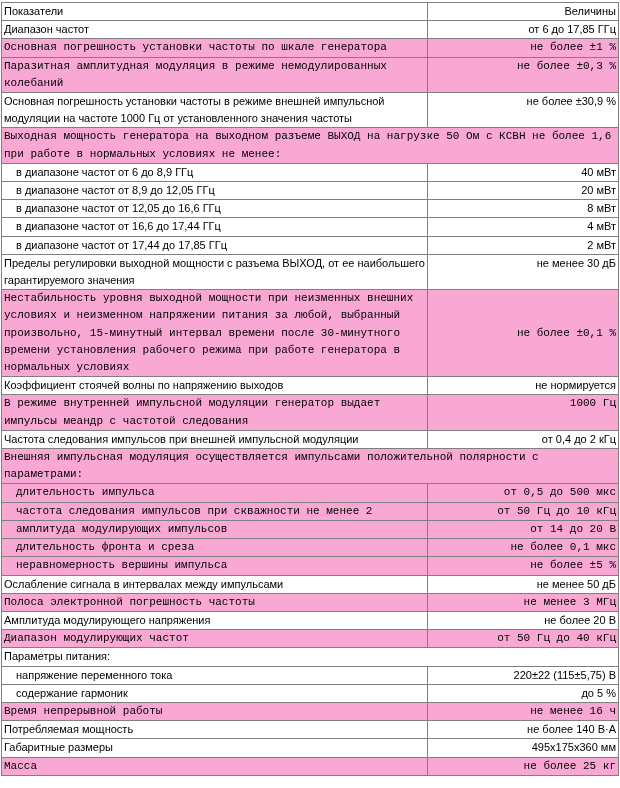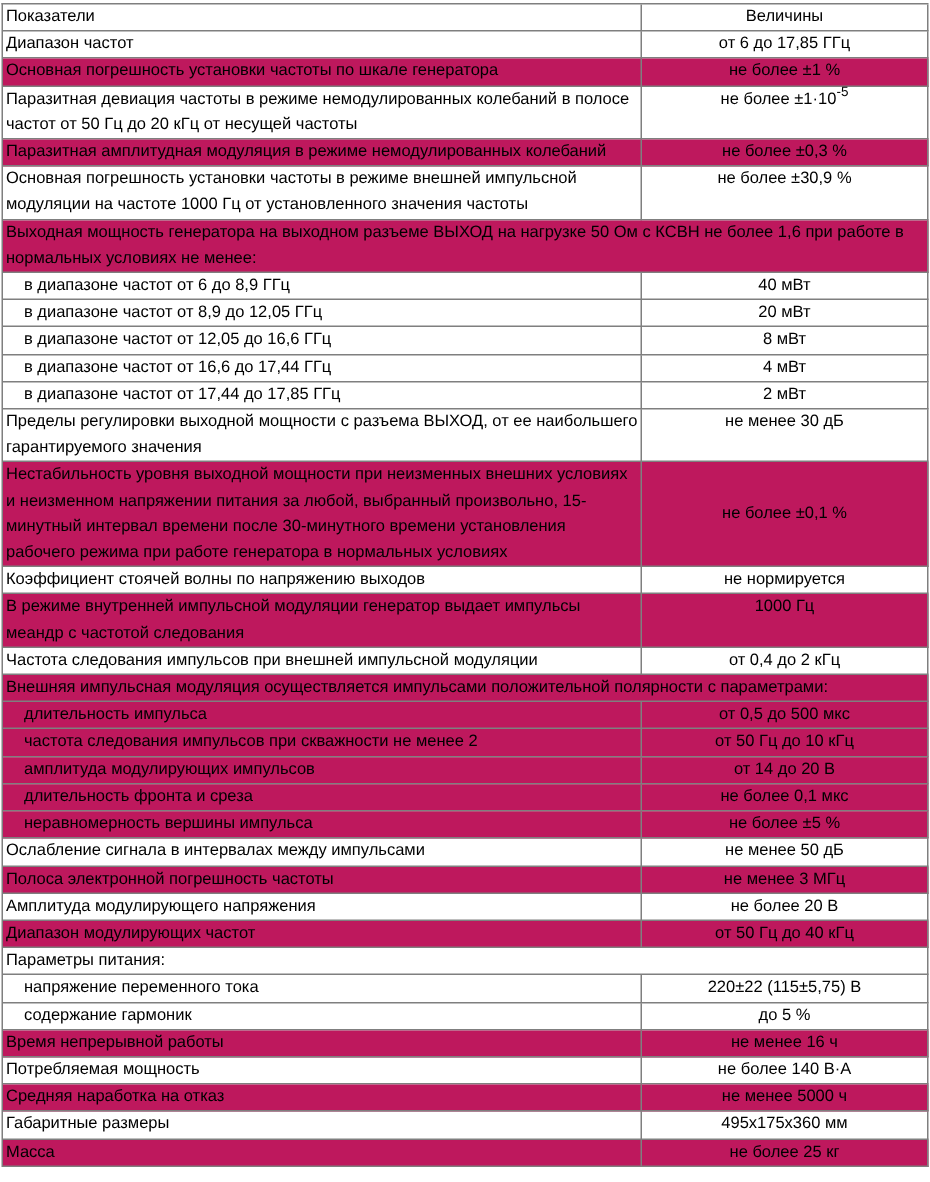--- a/index.html
+++ b/index.html
@@ -15,23 +15,23 @@
     border-left: 1px solid #7f7f7f;
     border-top: 1px solid #7f7f7f;
   }
   table.spec td {
     border-right: 1px solid #7f7f7f;
     border-bottom: 1px solid #7f7f7f;
     padding: 0 2px;
     line-height: 17.2px;
     vertical-align: middle;
   }
-  table.spec td.val { text-align: center; width: 186px; vertical-align: top; }
+  table.spec td.val { text-align: right; width: 186px; vertical-align: top; }
   table.spec td.val.mid { vertical-align: middle; }
-  table.spec tr.alt td { background: #be185d; }
+  table.spec tr.alt td { background: #f9a8d4; font-family: Liberation Mono, monospace; }
   table.spec tr.sub td.lbl { padding-left: 14px; }
   sup { font-size: 9px; vertical-align: 5px; line-height: 0; }
 </style>
 </head>
 <body>
 
 <table class="spec">
   <thead>
     <tr>
       <td class="lbl">Показатели</td>
@@ -39,24 +39,20 @@
     </tr>
   </thead>
   <tbody id="spec-body">
       <tr class="">
         <td class="lbl">Диапазон частот</td>
         <td class="val"><span>от 6 до 17,85 ГГц</span></td>
       </tr>
       <tr class="alt">
         <td class="lbl">Основная погрешность установки частоты по шкале генератора</td>
         <td class="val"><span>не более ±1 %</span></td>
-      </tr>
-      <tr class="">
-        <td class="lbl">Паразитная девиация частоты в режиме немодулированных колебаний в полосе частот от 50 Гц до 20 кГц от несущей частоты</td>
-        <td class="val"><span>не более ±1·10</span><sup>-5</sup></td>
       </tr>
       <tr class="alt">
         <td class="lbl">Паразитная амплитудная модуляция в режиме немодулированных колебаний</td>
         <td class="val"><span>не более ±0,3 %</span></td>
       </tr>
       <tr class="">
         <td class="lbl">Основная погрешность установки частоты в режиме внешней импульсной модуляции на частоте 1000 Гц от установленного значения частоты</td>
         <td class="val"><span>не более ±30,9 %</span></td>
       </tr>
       <tr class="alt">
@@ -153,24 +149,20 @@
         <td class="val"><span>до 5 %</span></td>
       </tr>
       <tr class="alt">
         <td class="lbl">Время непрерывной работы</td>
         <td class="val"><span>не менее 16 ч</span></td>
       </tr>
       <tr class="">
         <td class="lbl">Потребляемая мощность</td>
         <td class="val"><span>не более 140 В·А</span></td>
       </tr>
-      <tr class="alt">
-        <td class="lbl">Средняя наработка на отказ</td>
-        <td class="val"><span>не менее 5000 ч</span></td>
-      </tr>
       <tr class="">
         <td class="lbl">Габаритные размеры</td>
         <td class="val"><span>495x175x360 мм</span></td>
       </tr>
       <tr class="alt">
         <td class="lbl">Масса</td>
         <td class="val"><span>не более 25 кг</span></td>
       </tr>
     </tbody>
 </table>

